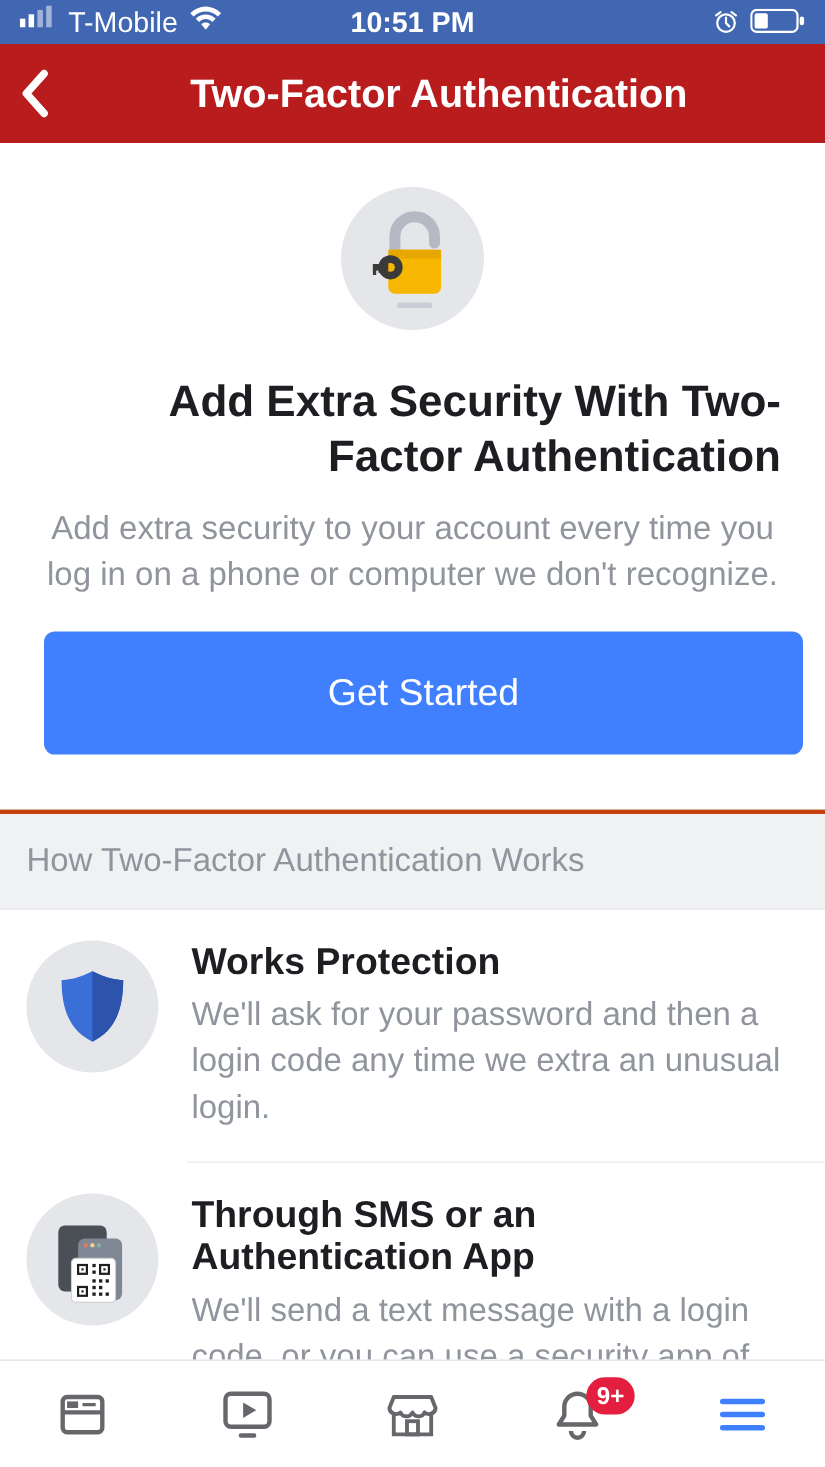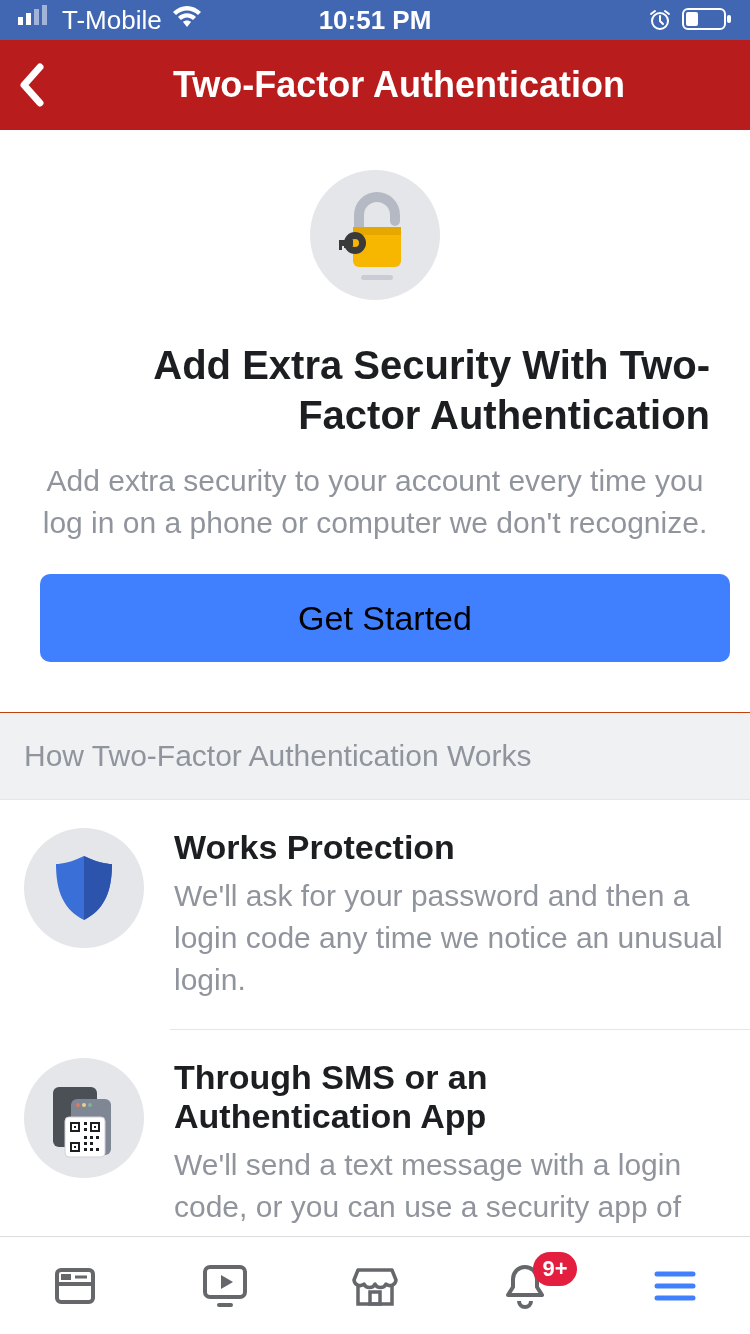--- a/index.html
+++ b/index.html
@@ -8,22 +8,22 @@
   .status-left, .status-right { display:flex; align-items:flex-start; gap:10px; }
   .status-center { position:absolute; left:50%; transform:translateX(-50%); font-weight:600; }
   .nav-bar { height:90px; background:#b91c1c; display:flex; align-items:center; position:relative;padding-left:48px; }
   .back-btn { position:absolute; left:18px; color:#fff; }
   .nav-title { width:100%; text-align:center; color:#fff; font-size:36px; font-weight:700; }
   .content { background:#fff; }
   .hero { padding: 40px 40px 30px 40px; text-align:center; }
   .hero-icon-wrap { width:130px; height:130px; border-radius:65px; background:#e5e6ea; margin:0 auto 40px auto; display:flex; align-items:center; justify-content:center; }
   .hero-title { font-size:40px; font-weight:600; color:#1c1e21; line-height:1.25; margin-bottom:20px;text-align:right;}
   .hero-sub { font-size:30px; color:#90949c; line-height:1.4; margin-bottom:30px;}
-  .primary-btn { display:block; width:690px; margin:0 auto; height:88px; line-height:88px; background:#4080ff; color:#000000; font-size:34px; font-weight:500; border:none; border-radius:10px; cursor:pointer;}
-  .section-header { background:#f0f1f3; padding:26px 24px; font-size:30px; color:#90949c; margin-top:20px; border-top:1px solid #c2410c; border-bottom:1px solid #e5e6ea;}
+  .primary-btn { display:block; width:690px; margin:0 auto; height:112px; line-height:88px; background:#4080ff; color:#ffffff; font-size:34px; font-weight:500; border:none; border-radius:10px; cursor:pointer;}
+  .section-header { background:#f0f1f3; padding:26px 24px; font-size:30px; color:#90949c; margin-top:20px; border-top:4px solid #c2410c; border-bottom:1px solid #e5e6ea;}
   .info-list { padding:0 0 0 0; }
   .info-item { display:flex; align-items:flex-start; gap:30px; padding:28px 24px 28px 24px; }
   .info-icon { width:120px; height:120px; border-radius:60px; background:#e5e6ea; flex:0 0 auto; display:flex; align-items:center; justify-content:center;}
   .info-text { flex:1; }
   .info-title { font-size:34px; font-weight:600; color:#1c1e21; margin-bottom:8px;}
   .info-desc { font-size:30px; color:#90949c; line-height:1.4;}
   .tab-bar { position:absolute; bottom:0; left:0; right:0; height:98px; background:#fff; border-top:1px solid #dcdde1; display:flex; align-items:center; justify-content:space-around; }
   .tab-item { position:relative; width:60px; height:60px; display:flex; align-items:center; justify-content:center; }
   .badge { position:absolute; top:-4px; right:-22px; min-width:44px; height:34px; padding:0 8px; background:#e41e3f; color:#fff; font-size:22px; font-weight:700; border-radius:17px; display:flex; align-items:center; justify-content:center;}
   svg { display:block; }
@@ -105,21 +105,21 @@
 
     <div class="info-item">
       <div class="info-icon">
         <svg width="80" height="80" viewBox="0 0 80 80">
           <path d="M40 8 C52 14 62 16 68 16 C68 44 60 62 40 72 C20 62 12 44 12 16 C18 16 28 14 40 8 Z" fill="#3a6fd8"></path>
           <path d="M40 8 C52 14 62 16 68 16 C68 44 60 62 40 72 Z" fill="#2c54ad"></path>
         </svg>
       </div>
       <div class="info-text">
         <div class="info-title">Works Protection</div>
-        <div class="info-desc">We'll ask for your password and then a login code any time we notice an unusual login.</div>
+        <div class="info-desc">We'll ask for your password and then a login code any time we extra an unusual login.</div>
       </div>
     </div>
 
     <div style="border-top:1px solid #e5e6ea; margin-left:170px;"></div>
 
     <div class="info-item">
       <div class="info-icon">
         <svg width="90" height="90" viewBox="0 0 90 90">
 
           <rect x="14" y="14" width="44" height="60" rx="6" fill="#4b4f56"></rect>

